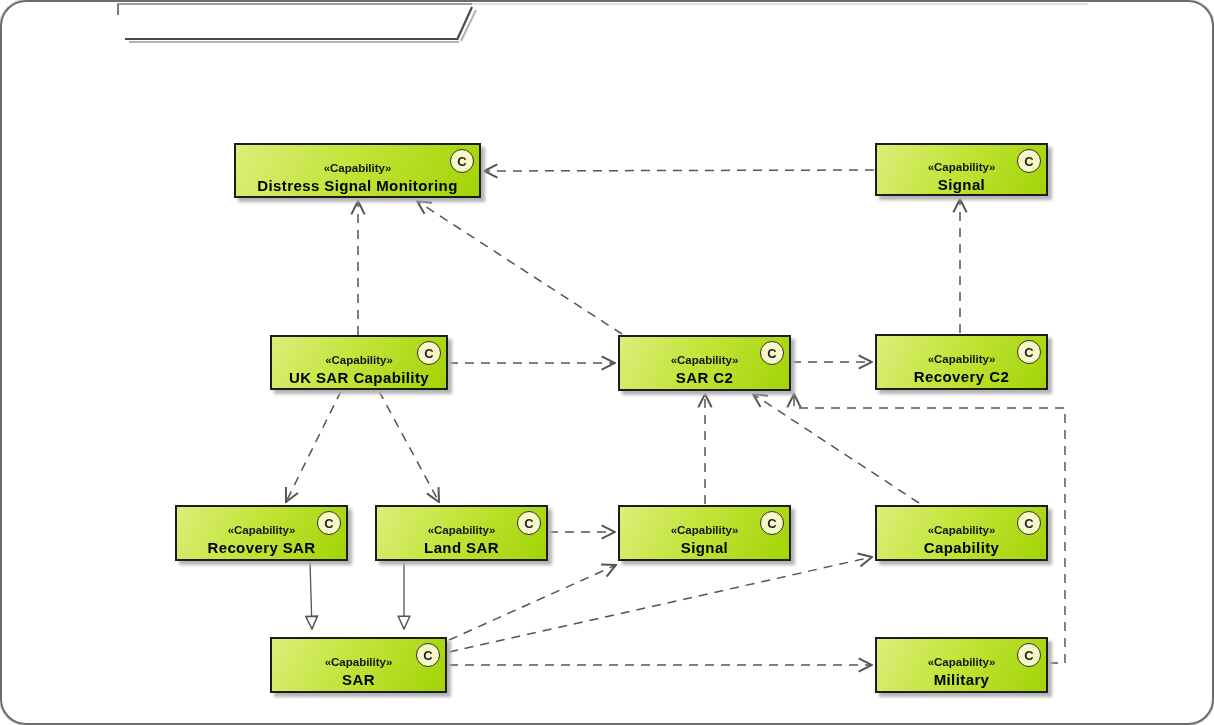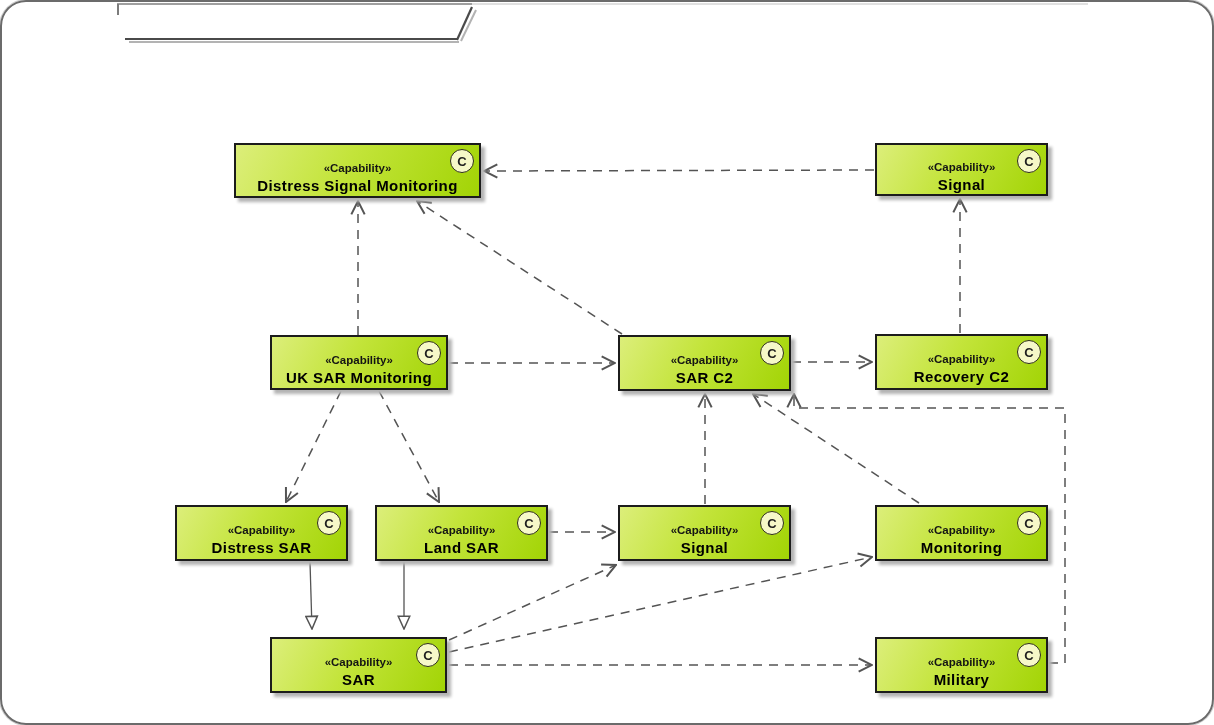--- a/index.html
+++ b/index.html
@@ -94,51 +94,51 @@
       <div class="nname">Distress Signal Monitoring</div>
       <div class="badge">C</div>
     </div>
       <div class="node" style="left: 875px; top: 143px; width: 173px; height: 53px;">
       <div class="stereo">«Capability»</div>
       <div class="nname">Signal</div>
       <div class="badge">C</div>
     </div>
       <div class="node" style="left: 270px; top: 335px; width: 178px; height: 55px;">
       <div class="stereo">«Capability»</div>
-      <div class="nname">UK SAR Monitoring</div>
+      <div class="nname">UK SAR Capability</div>
       <div class="badge">C</div>
     </div>
       <div class="node" style="left: 618px; top: 335px; width: 173px; height: 56px;">
       <div class="stereo">«Capability»</div>
       <div class="nname">SAR C2</div>
       <div class="badge">C</div>
     </div>
       <div class="node" style="left: 875px; top: 334px; width: 173px; height: 56px;">
       <div class="stereo">«Capability»</div>
       <div class="nname">Recovery C2</div>
       <div class="badge">C</div>
     </div>
       <div class="node" style="left: 175px; top: 505px; width: 173px; height: 56px;">
       <div class="stereo">«Capability»</div>
-      <div class="nname">Distress SAR</div>
+      <div class="nname">Recovery SAR</div>
       <div class="badge">C</div>
     </div>
       <div class="node" style="left: 375px; top: 505px; width: 173px; height: 56px;">
       <div class="stereo">«Capability»</div>
       <div class="nname">Land SAR</div>
       <div class="badge">C</div>
     </div>
       <div class="node" style="left: 618px; top: 505px; width: 173px; height: 56px;">
       <div class="stereo">«Capability»</div>
       <div class="nname">Signal</div>
       <div class="badge">C</div>
     </div>
       <div class="node" style="left: 875px; top: 505px; width: 173px; height: 56px;">
       <div class="stereo">«Capability»</div>
-      <div class="nname">Monitoring</div>
+      <div class="nname">Capability</div>
       <div class="badge">C</div>
     </div>
       <div class="node" style="left: 270px; top: 637px; width: 177px; height: 56px;">
       <div class="stereo">«Capability»</div>
       <div class="nname">SAR</div>
       <div class="badge">C</div>
     </div>
       <div class="node" style="left: 875px; top: 637px; width: 173px; height: 56px;">
       <div class="stereo">«Capability»</div>
       <div class="nname">Military</div>

